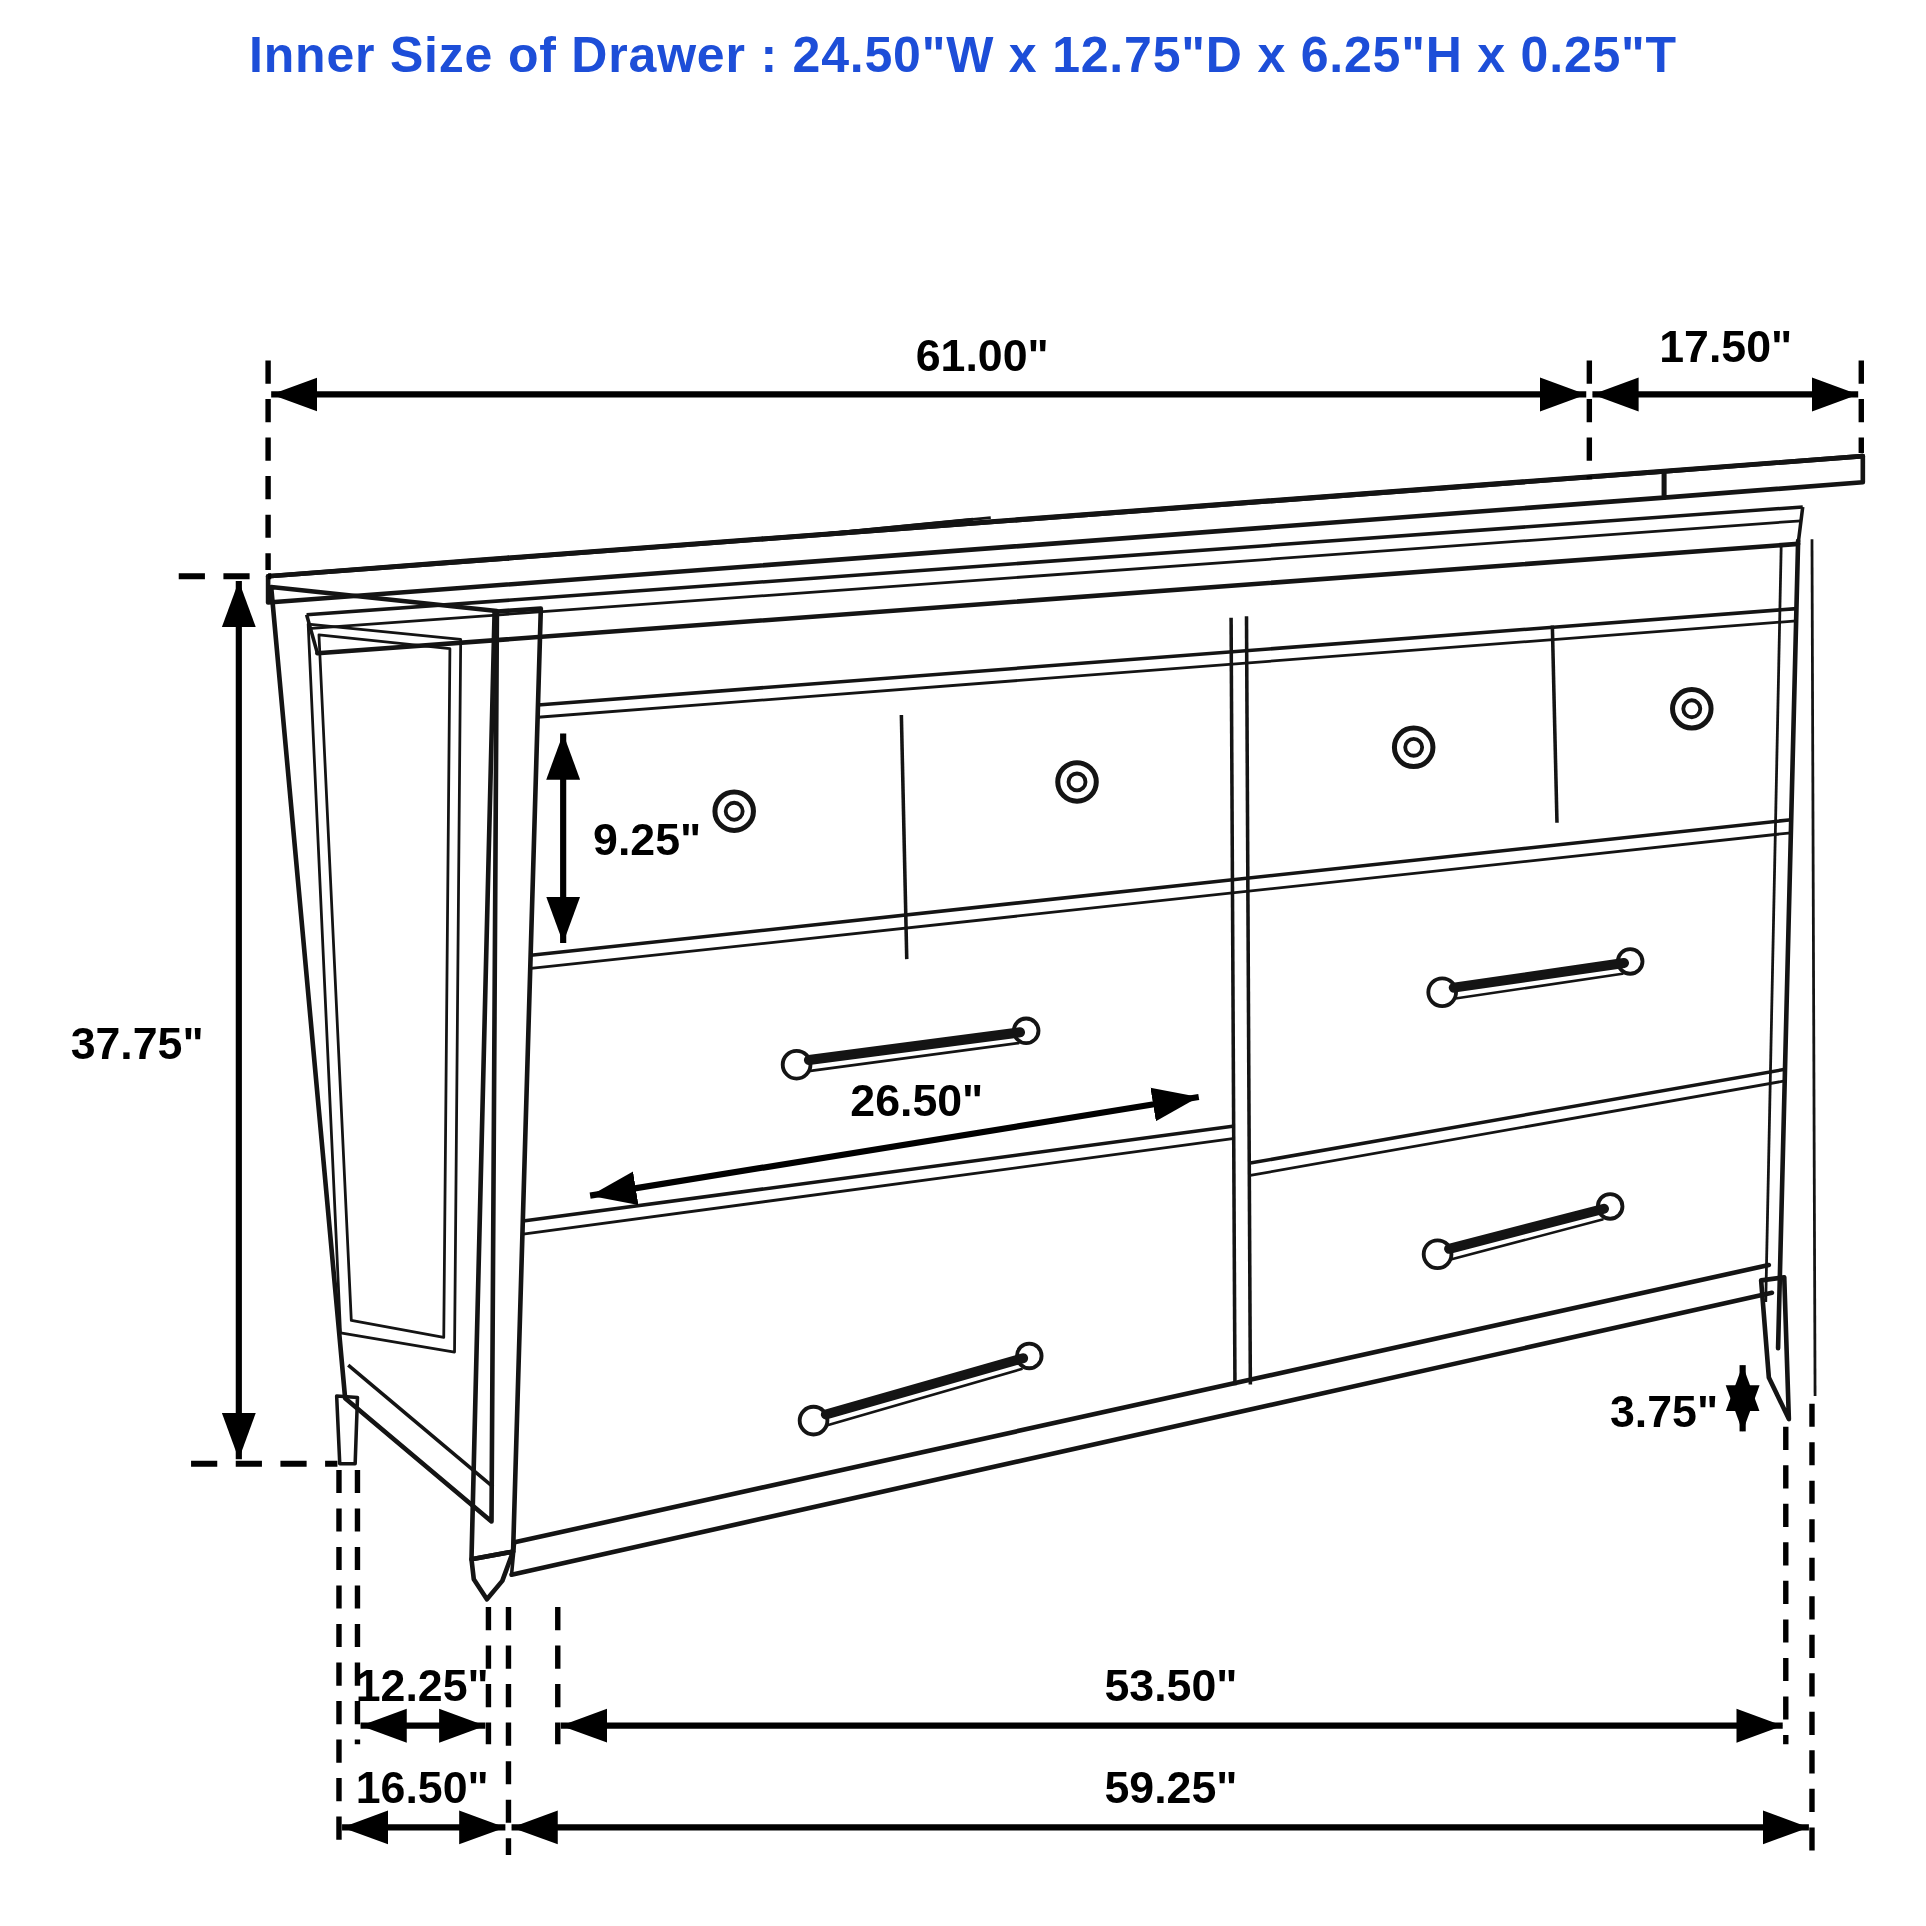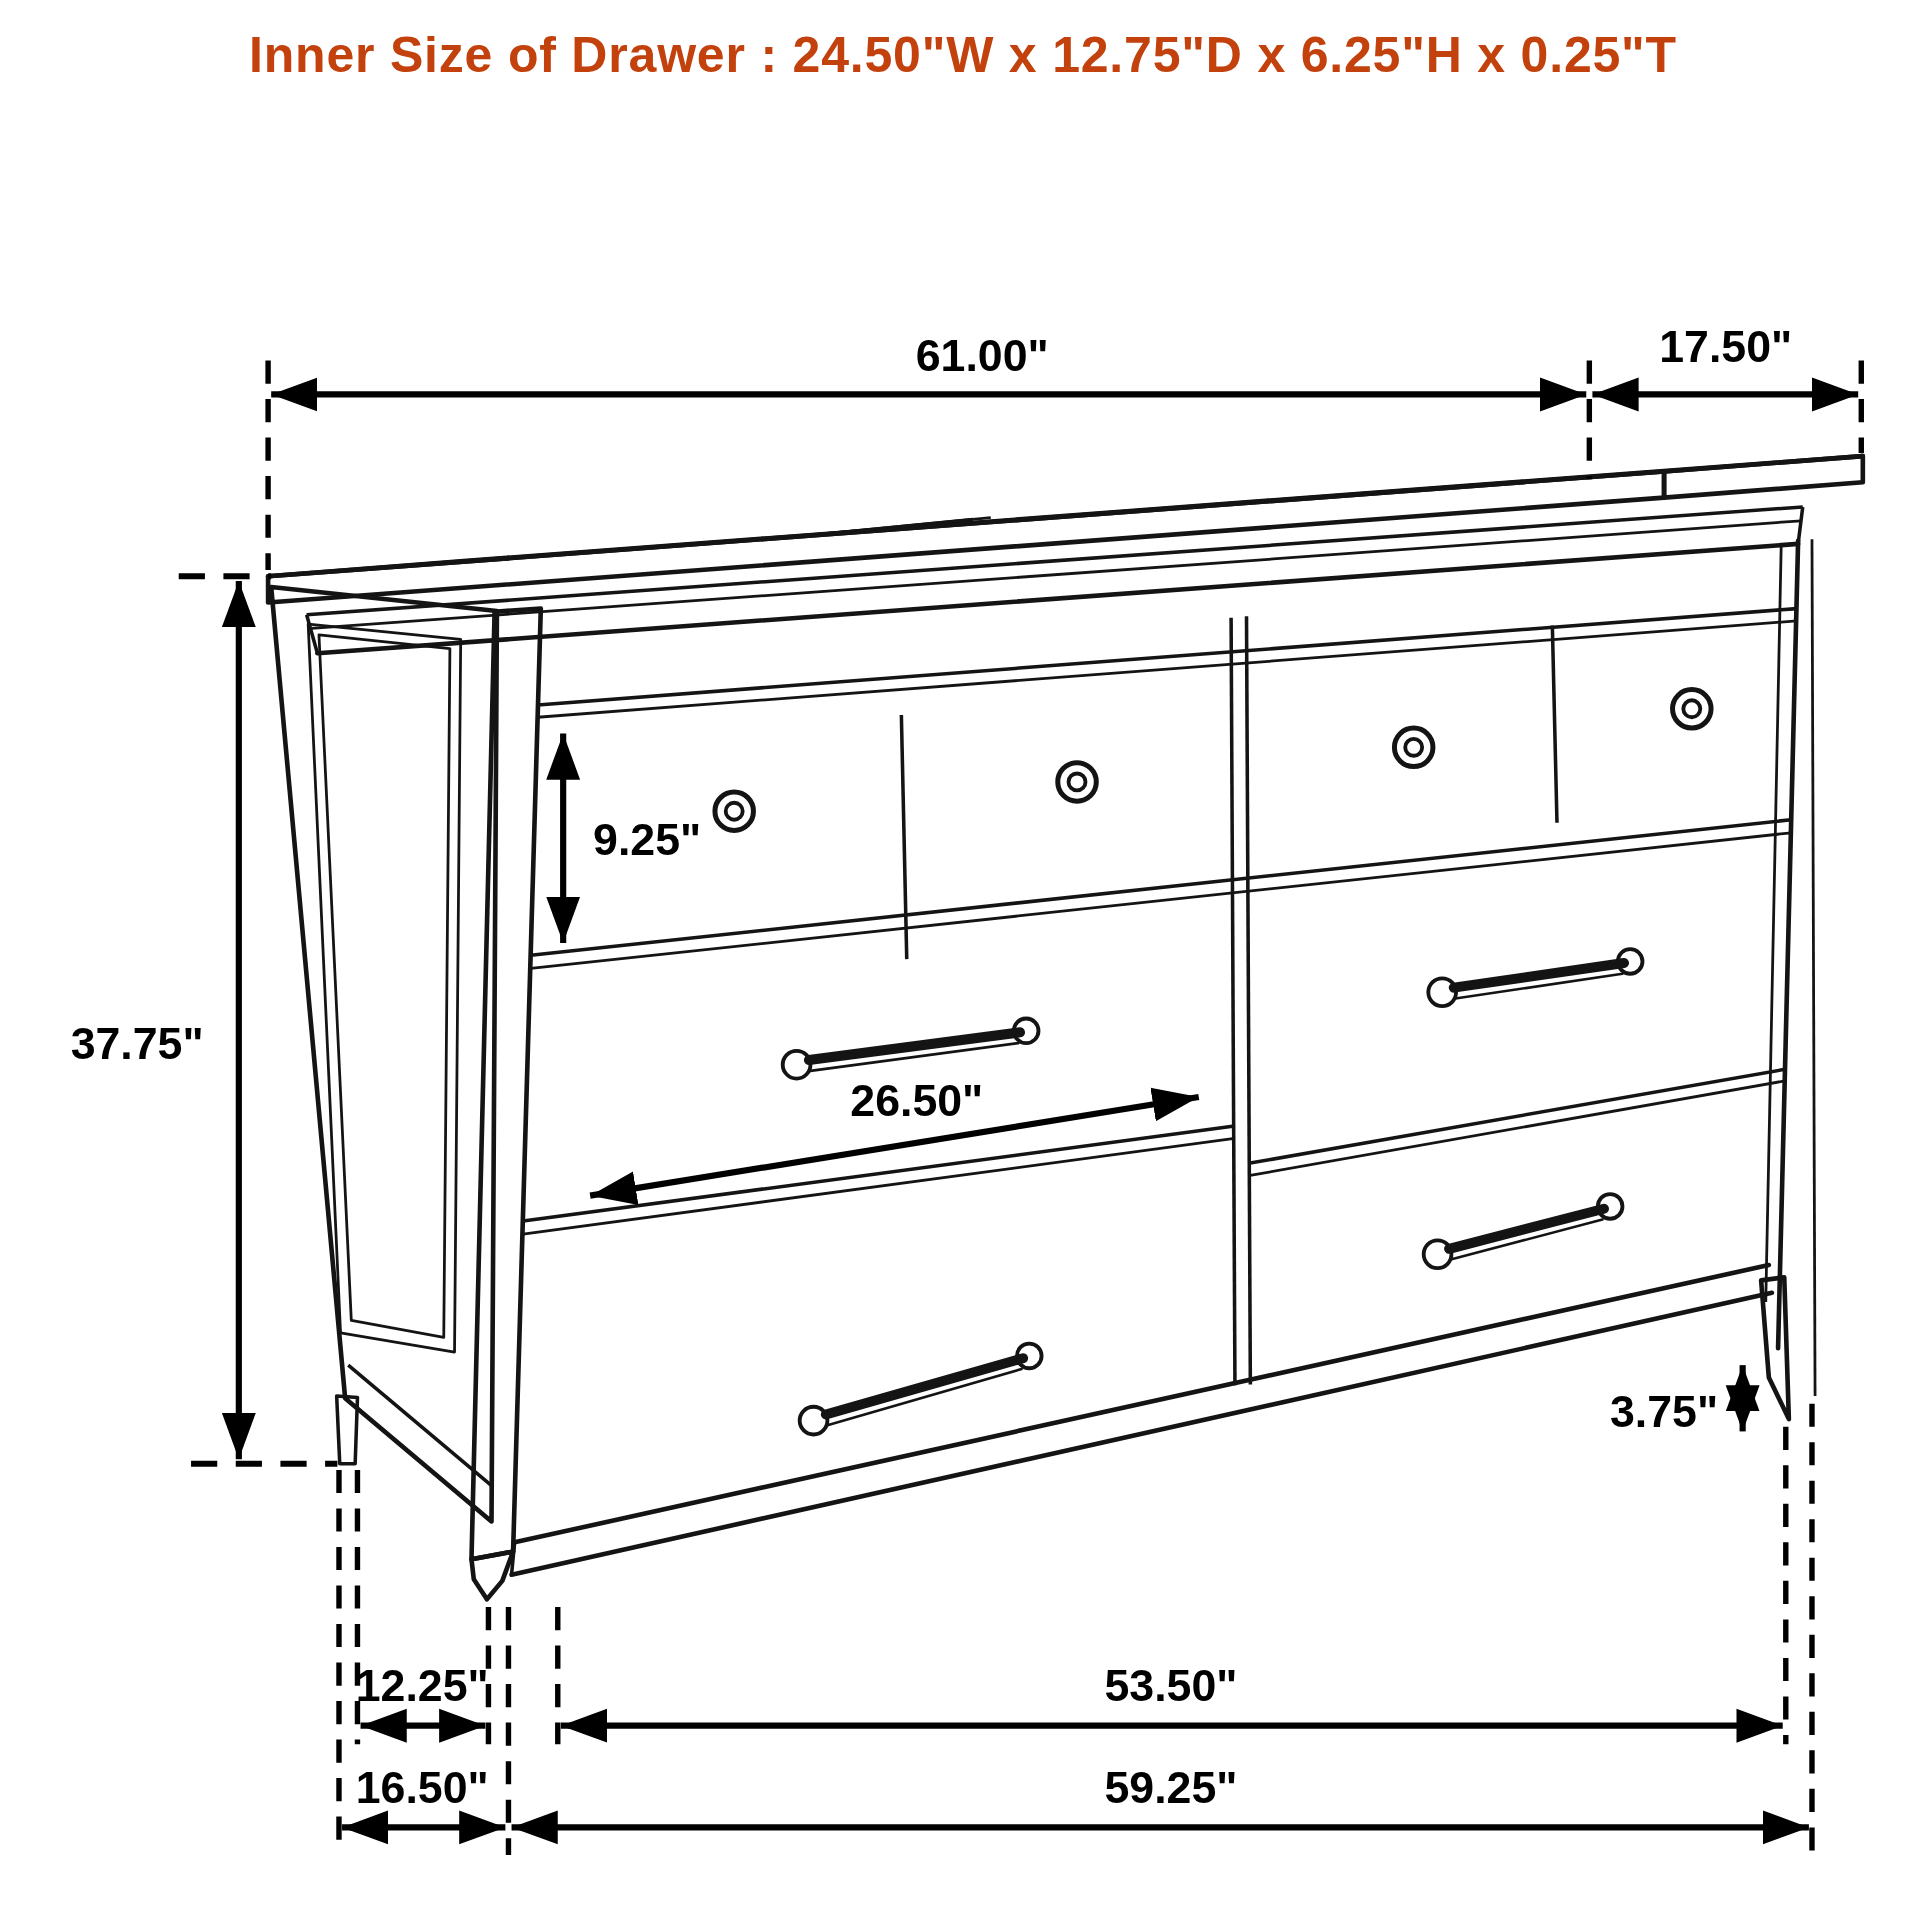--- a/index.html
+++ b/index.html
@@ -1,19 +1,19 @@
 <!DOCTYPE html>
 <html style="font-size:12.3px"><head>
 <meta charset="utf-8">
 <style>
   html,body{margin:0;padding:0;background:#ffffff;}
   .canvas{position:relative;width:1926px;height:1926px;background:#ffffff;overflow:hidden;
           font-family:"Liberation Sans", sans-serif;}
   .title{position:absolute;top:26px;left:0;width:100%;text-align:center;
-         font-size:50px;font-weight:700;color:#c2410c;letter-spacing:0.8px;}
+         font-size:50px;font-weight:700;color:#1d4ed8;letter-spacing:0.8px;}
   svg{position:absolute;left:0;top:0;}
   .struct{stroke:#141414;fill:none;stroke-width:6;stroke-linejoin:round;stroke-linecap:round;}
   .thin{stroke:#141414;fill:none;stroke-width:3.6;stroke-linejoin:round;}
   .mid{stroke:#141414;fill:none;stroke-width:4.6;stroke-linejoin:round;}
   .dim{stroke:#000;fill:none;stroke-width:8;}
   .ext{stroke:#000;fill:none;stroke-width:7;stroke-dasharray:30 20;}
   .tick{stroke:#000;fill:none;stroke-width:8;stroke-dasharray:34 24;}
   .lbl{font-family:"Liberation Sans", sans-serif;font-size:58px;font-weight:700;fill:#000;}
   .handlebar{stroke:#141414;fill:none;stroke-width:13;stroke-linecap:round;}
   .handleline{stroke:#141414;fill:none;stroke-width:3.4;stroke-linecap:round;}

